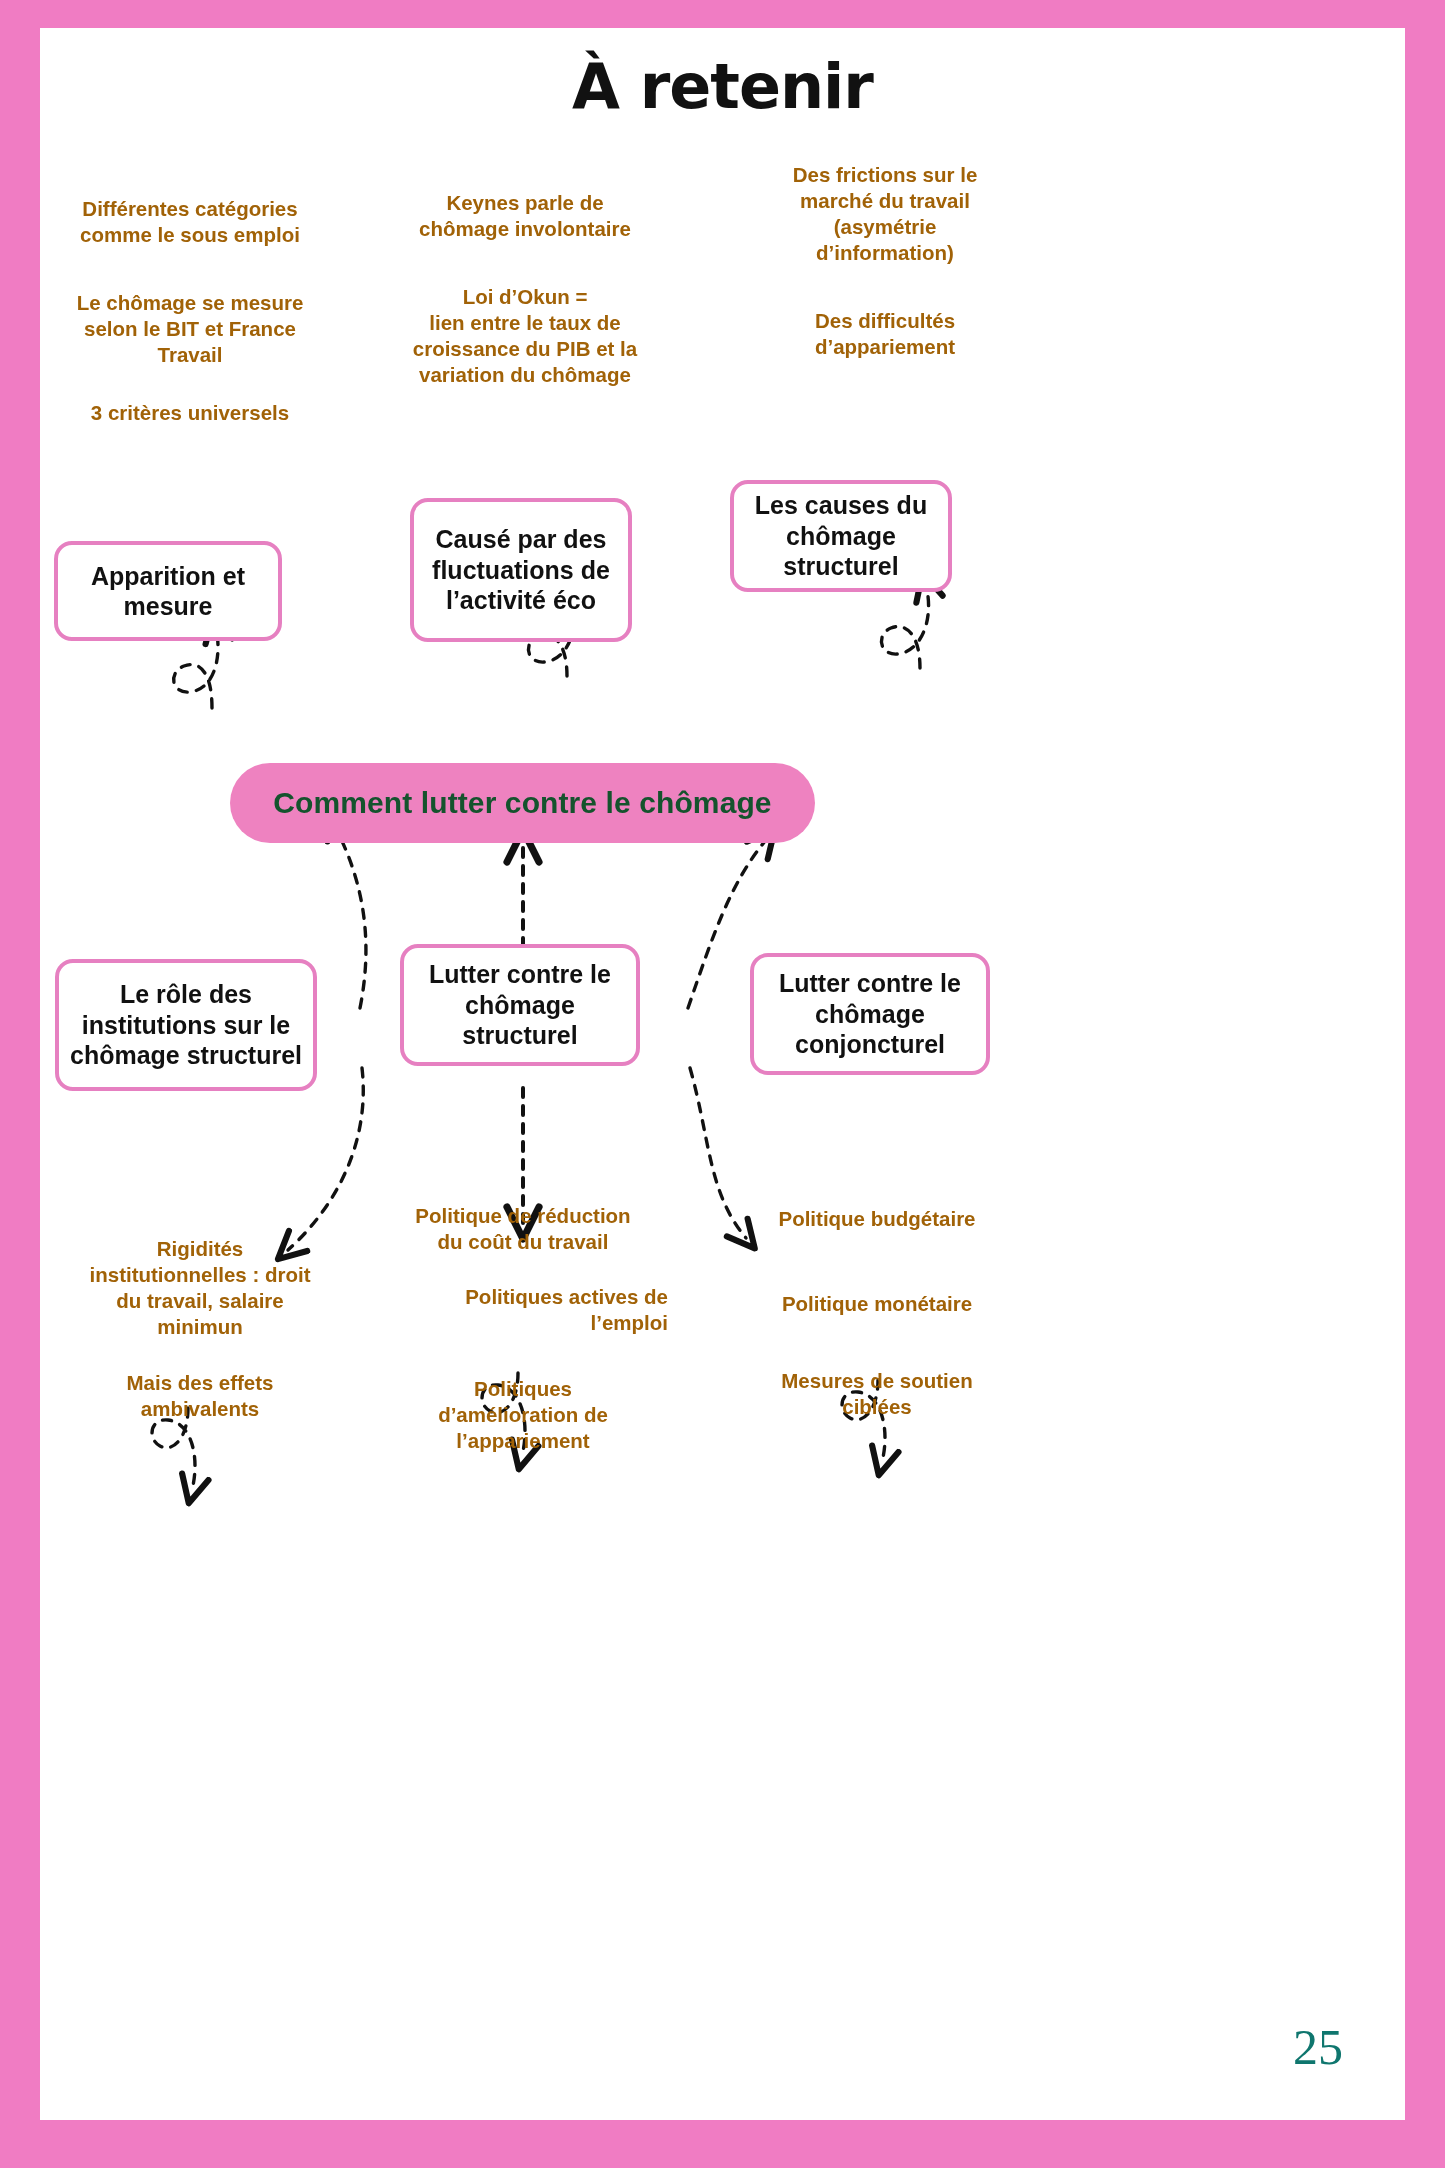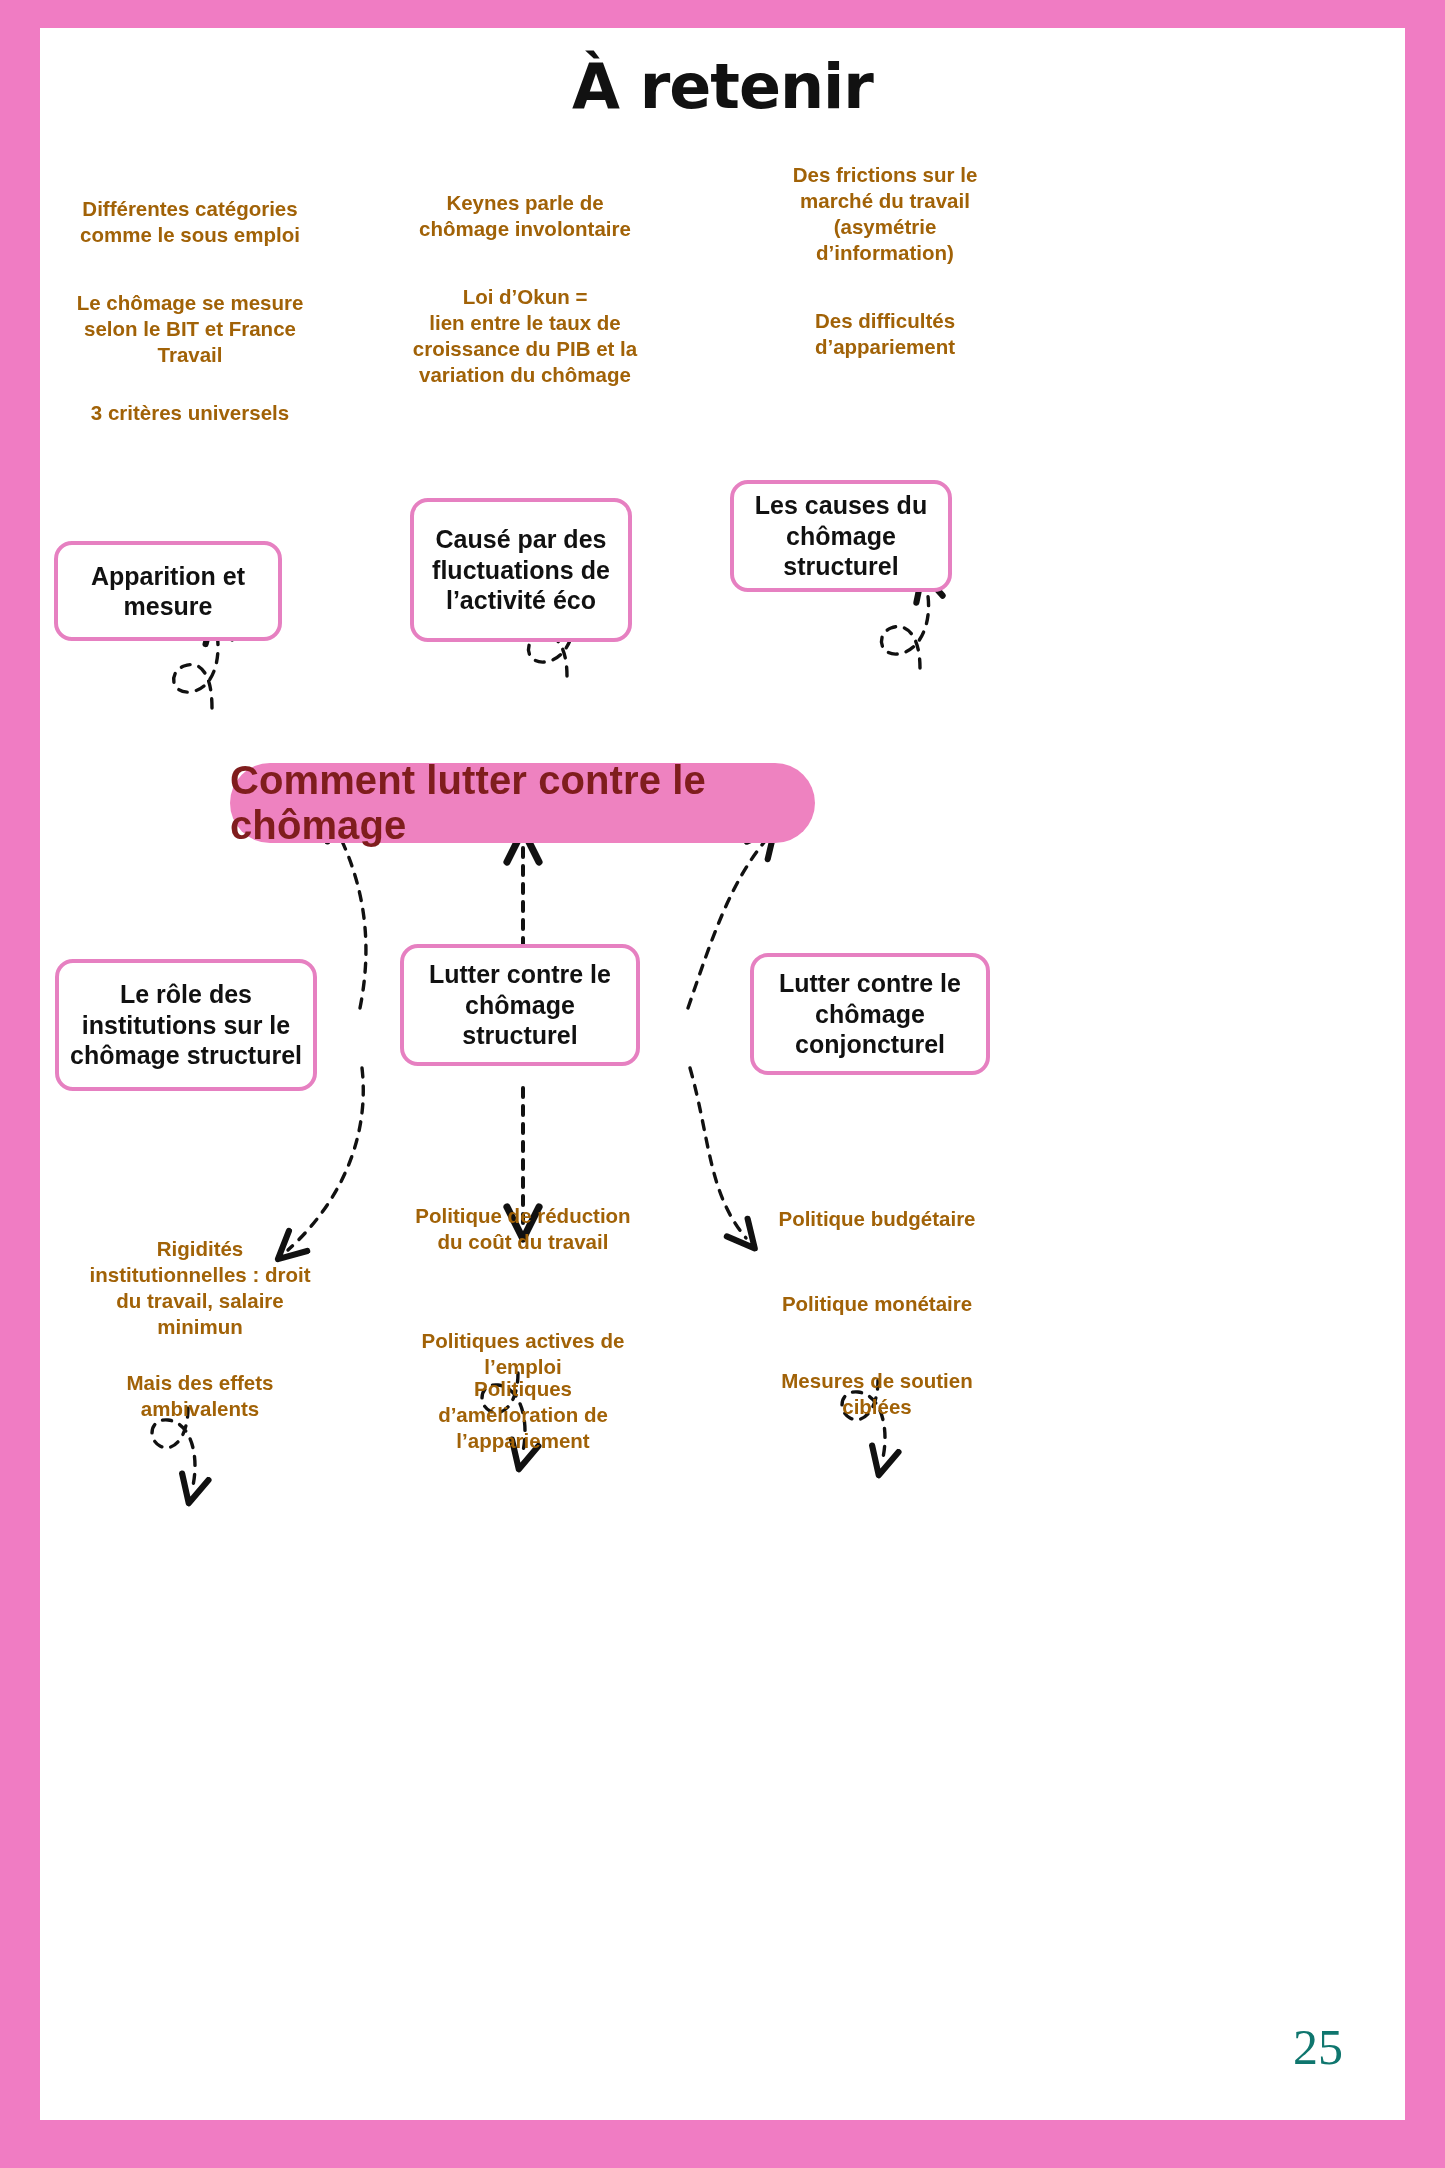--- a/index.html
+++ b/index.html
@@ -54,24 +54,24 @@
     padding:6px 10px;
   }
 
   
   .pill{
     position:absolute;
     box-sizing:border-box;
     background:#EE82C0;
     border-radius:999px;
     display:flex; align-items:center; justify-content:center;
-    text-align:left;
+    text-align:center;
     font-weight:bold;
-    color:#7f1d1d;
-    font-size:40px;
+    color:#14532d;
+    font-size:30px;
     letter-spacing:.1px;
   }
 
   
   .pagenum{
     position:absolute;
     right:62px; bottom:44px;
     font-size:50px;
     color:#0f766e;
     font-weight:normal;
@@ -168,21 +168,21 @@
 
     <div class="note" style="left: 20px; top: 1208px; width: 280px; white-space: pre-line;">Rigidités
 institutionnelles : droit
 du travail, salaire
 minimun</div>
     <div class="note" style="left: 20px; top: 1342px; width: 280px; white-space: pre-line;">Mais des effets
 ambivalents</div>
 
     <div class="note" style="left: 338px; top: 1175px; width: 290px; white-space: pre-line;">Politique de réduction
 du coût du travail</div>
-    <div class="note" style="left: 338px; top: 1300px; width: 290px; white-space: pre-line;">Politiques actives de
+    <div class="note" style="left: 338px; top: 1256px; width: 290px; white-space: pre-line; text-align: right;">Politiques actives de
 l’emploi</div>
     <div class="note" style="left: 338px; top: 1348px; width: 290px; white-space: pre-line;">Politiques
 d’amélioration de
 l’appariement</div>
 
     <div class="note" style="left:692px;top:1178px;width:290px;">Politique budgétaire</div>
     <div class="note" style="left:692px;top:1263px;width:290px;">Politique monétaire</div>
     <div class="note" style="left: 692px; top: 1340px; width: 290px; white-space: pre-line;">Mesures de soutien
 ciblées</div>
 

